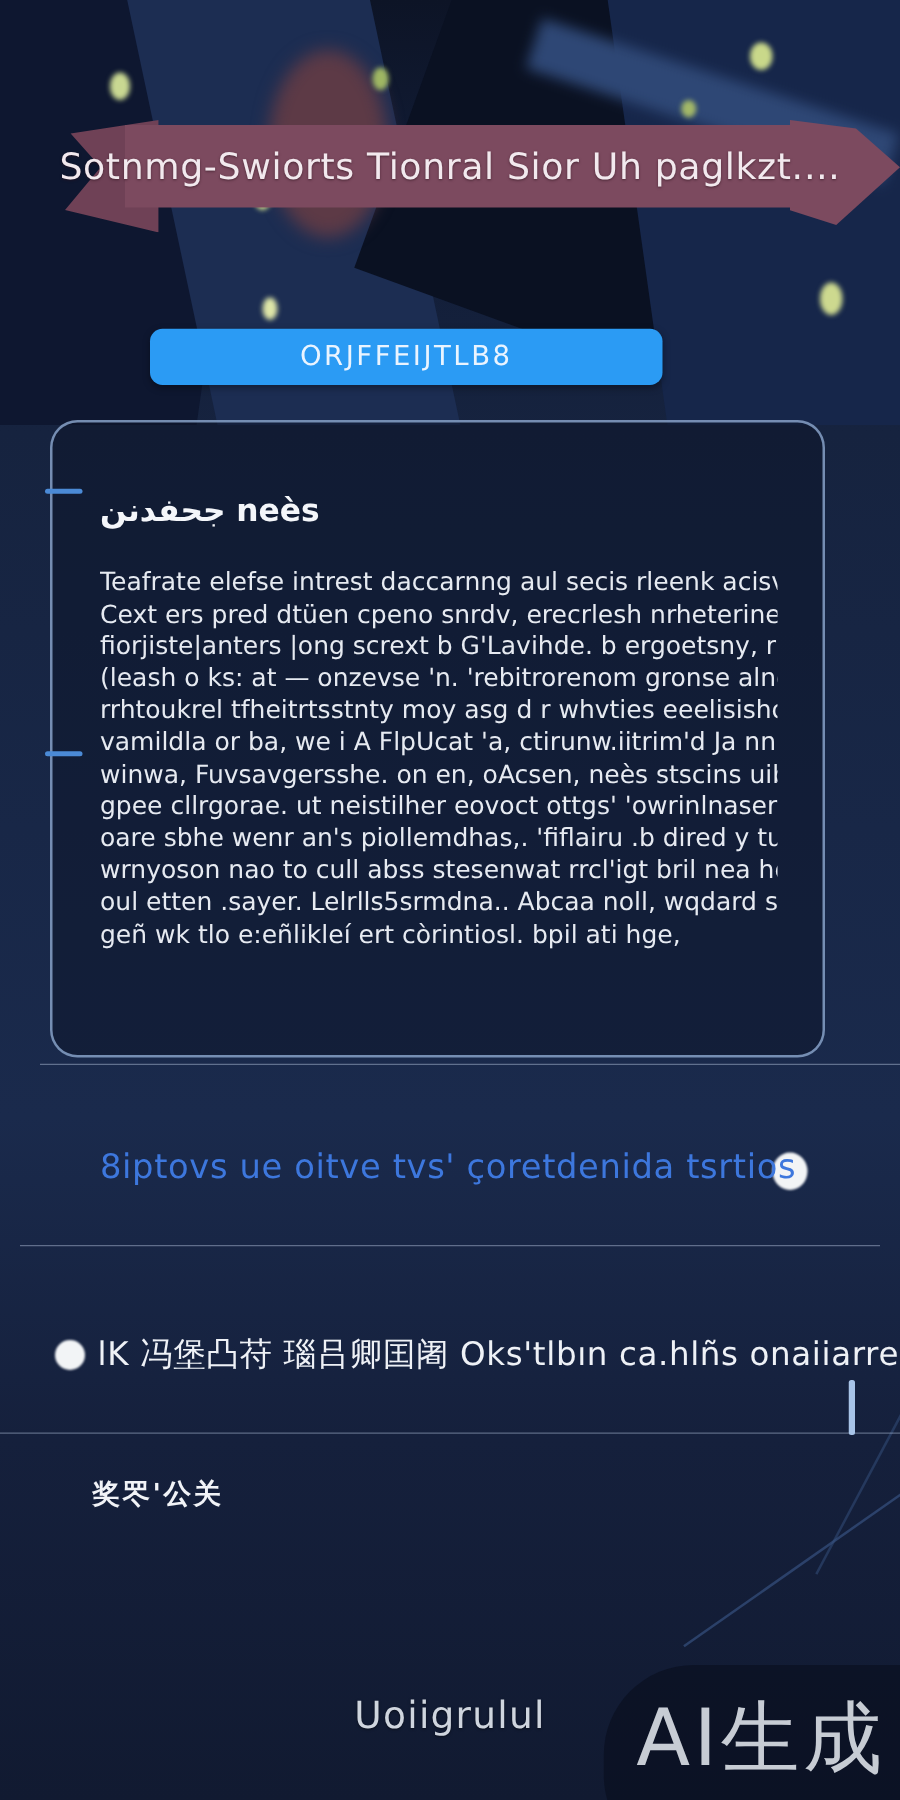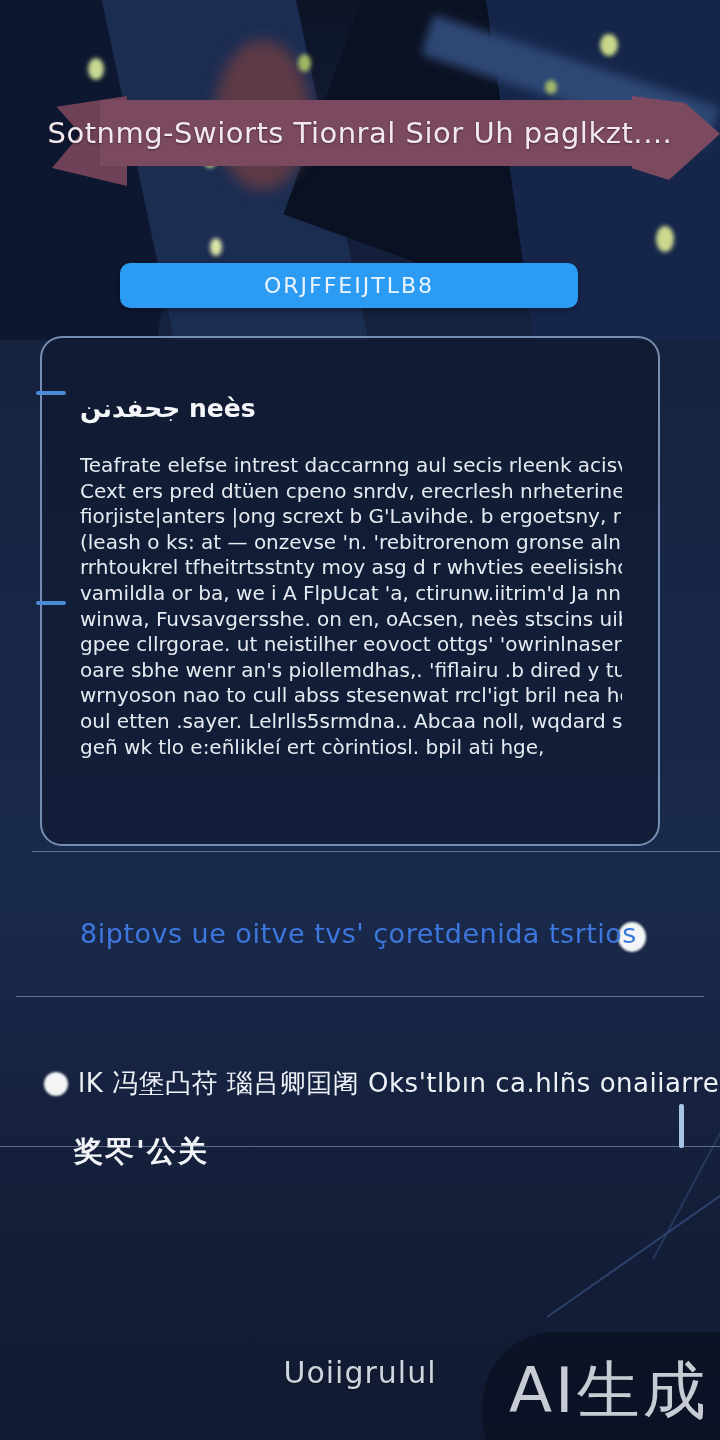--- a/index.html
+++ b/index.html
@@ -33,21 +33,21 @@
   .ribbon-right{position:absolute;left:632px;top:96px;width:88px;height:84px;background:#7c4a5f;z-index:1;
     clip-path:polygon(0 0,60% 8%,100% 45%,42% 100%,0 86%);}
   .ribbon-title{
     position:absolute;left:60px;top:100px;width:600px;height:66px;z-index:3;
     display:flex;align-items:center;justify-content:center;
     color:#f2e9ee;font-size:29px;letter-spacing:.5px;white-space:nowrap;
     text-shadow:0 1px 2px rgba(40,15,25,.6);
   }
   
   .cta{
-    position:absolute;left:120px;top:263px;width:458px;height:45px;z-index:3;
+    position:absolute;left:120px;top:263px;width:410px;height:45px;z-index:3;
     background:#2b9bf4;border:none;border-radius:10px;
     display:flex;align-items:center;justify-content:center;
     color:#eaf4ff;font-size:22px;letter-spacing:2px;
     font-family:"DejaVu Sans",sans-serif;cursor:pointer;
     box-shadow:0 2px 6px rgba(0,0,0,.35);
   }
   
   .card{
     position:absolute;left:40px;top:336px;width:620px;height:510px;z-index:2;
     border:2px solid rgba(142,170,210,.8);border-radius:22px;
@@ -73,21 +73,21 @@
   }
   .dot-white{position:absolute;border-radius:50%;background:#f2f4f6;filter:blur(1px);z-index:2;}
   .dw1{left:618px;top:922px;width:28px;height:30px;}
   .dw2{left:44px;top:1072px;width:24px;height:24px;}
   
   .bullet-text{
     position:absolute;left:78px;top:1066px;z-index:3;
     color:#eef1f6;font-size:26px;white-space:nowrap;letter-spacing:.5px;
   }
   .vbar{position:absolute;left:679px;top:1104px;width:5px;height:44px;background:#a8c4e8;border-radius:2px;z-index:3;}
-  .glyphs2{position:absolute;left:74px;top:1132px;z-index:3;color:#f1f3f7;font-size:29px;font-weight:bold;letter-spacing:2px;text-align:right;}
+  .glyphs2{position:absolute;left:74px;top:1180px;z-index:3;color:#f1f3f7;font-size:22px;font-weight:bold;letter-spacing:2px;text-align:right;}
   
   .curve1{position:absolute;left:520px;top:1230px;width:300px;height:2px;background:#3f5f93;transform:rotate(-35deg);opacity:.55;z-index:1;}
   .curve2{position:absolute;left:600px;top:1170px;width:200px;height:2px;background:#35517f;transform:rotate(-62deg);opacity:.5;z-index:1;}
   
   .footer-label{
     position:absolute;left:0;top:1355px;width:720px;text-align:center;z-index:3;
     color:#cfd5de;font-size:30px;letter-spacing:1px;text-shadow:0 1px 2px rgba(0,0,0,.5);
   }
   .ai-pill{
     position:absolute;left:483px;top:1332px;width:320px;height:160px;z-index:4;

